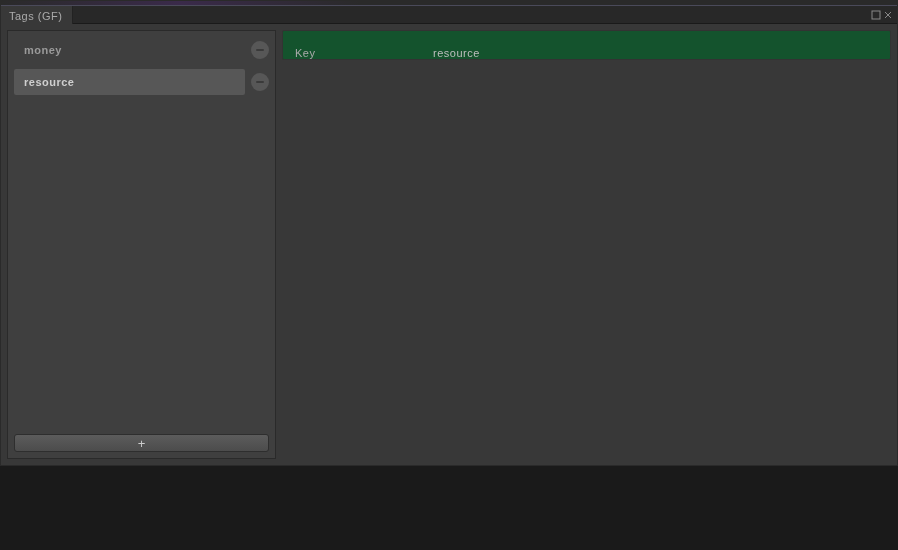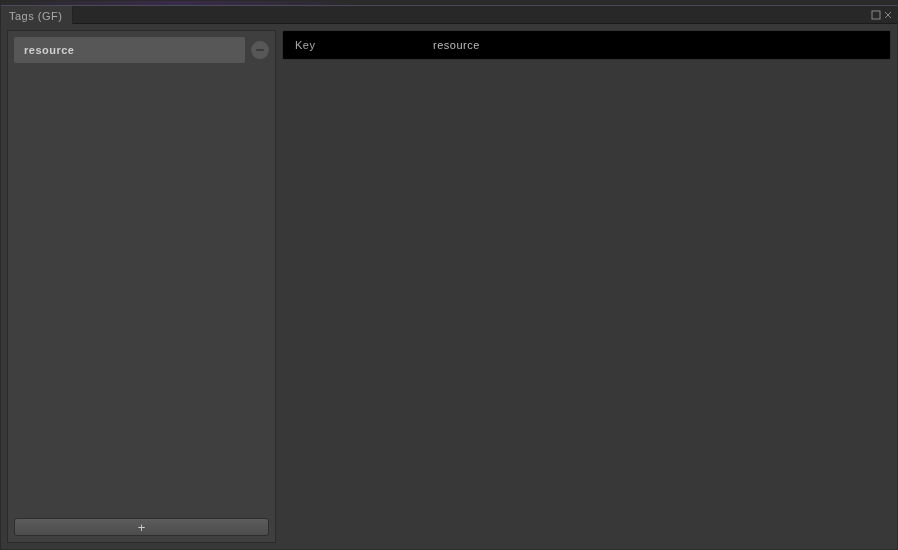--- a/index.html
+++ b/index.html
@@ -7,21 +7,21 @@
     width: 898px;
     height: 550px;
     background: #1a1a1a;
     font-family: Verdana, Arial, sans-serif;
     font-size: 11px;
     color: #b8b8b8;
     overflow: hidden;
   }
   .window {
     width: 898px;
-    height: 550px;
+    height: 466px;
     background: #383838;
     display: flex;
     flex-direction: column;
     border: 1px solid #2a2a2a;
   }
   
   .top-strip {
     height: 5px;
     background: linear-gradient(to right, #2a2a2a, #3a2a4a 20%, #2a2a2a 40%);
     border-bottom: 1px solid #4a4a5a;
@@ -151,25 +151,25 @@
   }
   .section-header {
     font-weight: bold;
     color: #b0b0b0;
     letter-spacing: 0.5px;
     padding: 2px 6px 6px 6px;
     font-size: 11px;
   }
   .prop-row {
     height: 30px;
-    background: #000000;
+    background: #14532d;
     border: 1px solid #333;
     border-radius: 2px;
     display: flex;
-    align-items: center;
+    align-items: flex-end;
     padding: 0 12px;
     gap: 8px;
   }
   .prop-label {
     width: 130px;
     color: #aaaaaa;
     letter-spacing: 0.5px;
     font-size: 11px;
   }
   .prop-value {
@@ -205,20 +205,28 @@
           <path d="M1 3 H9 M1 5 H9 M1 7 H9" stroke="#888" stroke-width="1"></path>
         </svg>
     </div>
   </div>
 
   <div class="main">
 
     <div class="left-panel">
       <div class="tag-list">
 
+        <div class="tag-row">
+          <div class="tag-item inactive">
+            <span>money</span>
+          </div>
+          <div class="remove-btn">
+            <div class="dash"></div>
+          </div>
+        </div>
 
         <div class="tag-row">
           <div class="tag-item active">
             <span>resource</span>
           </div>
           <div class="remove-btn">
             <div class="dash"></div>
           </div>
         </div>
 

